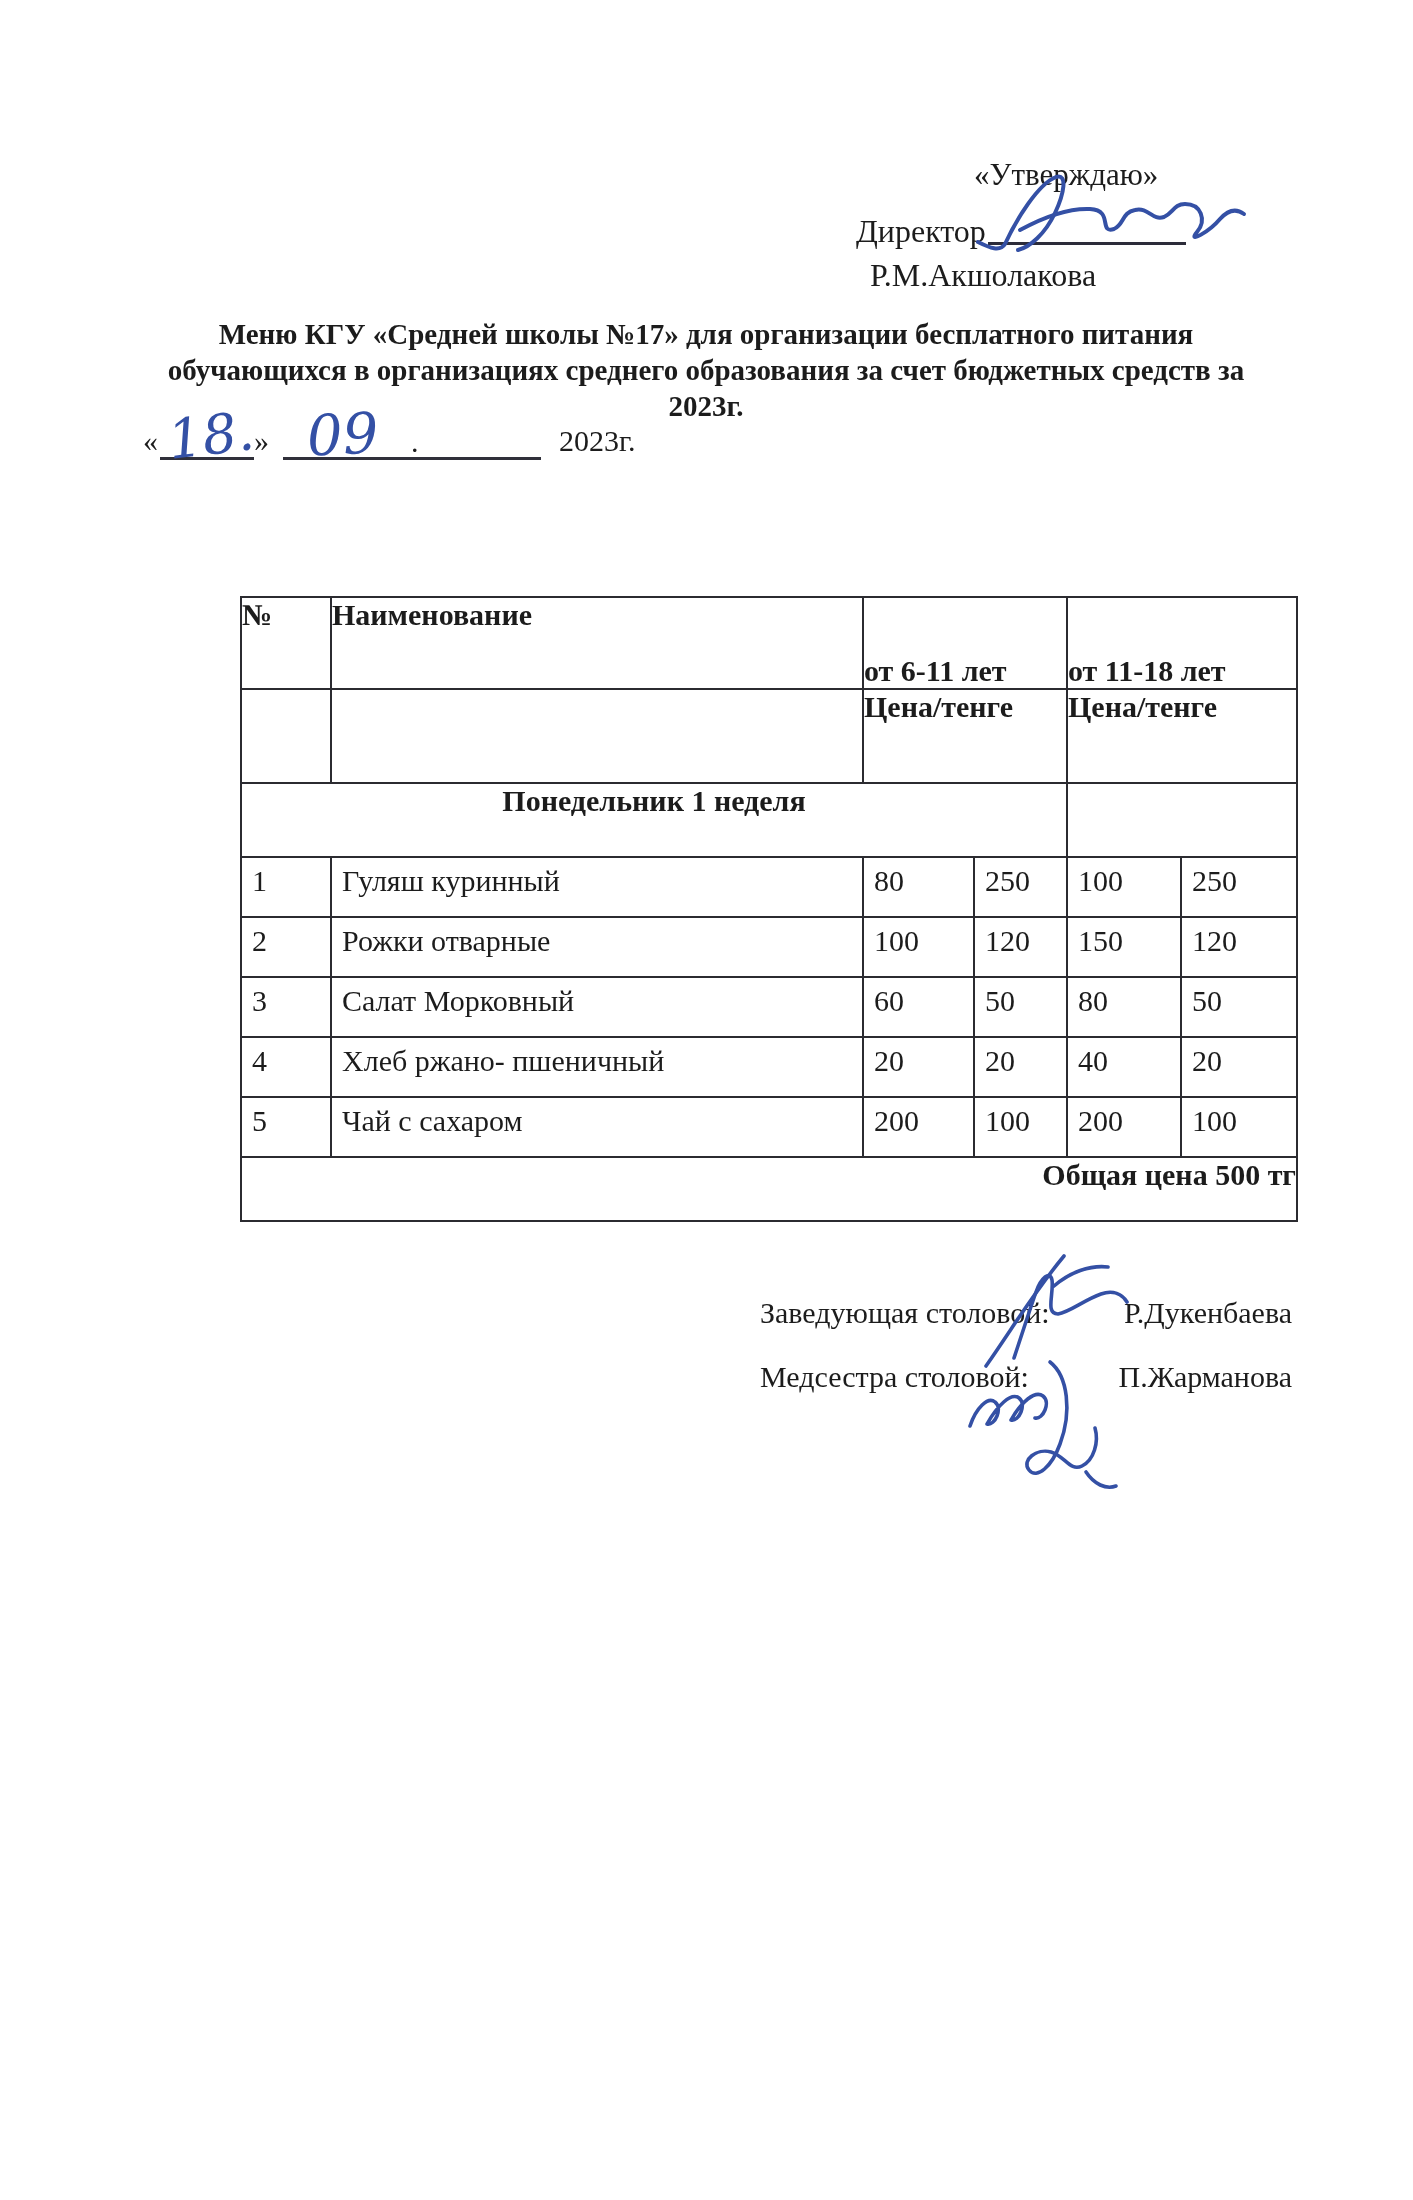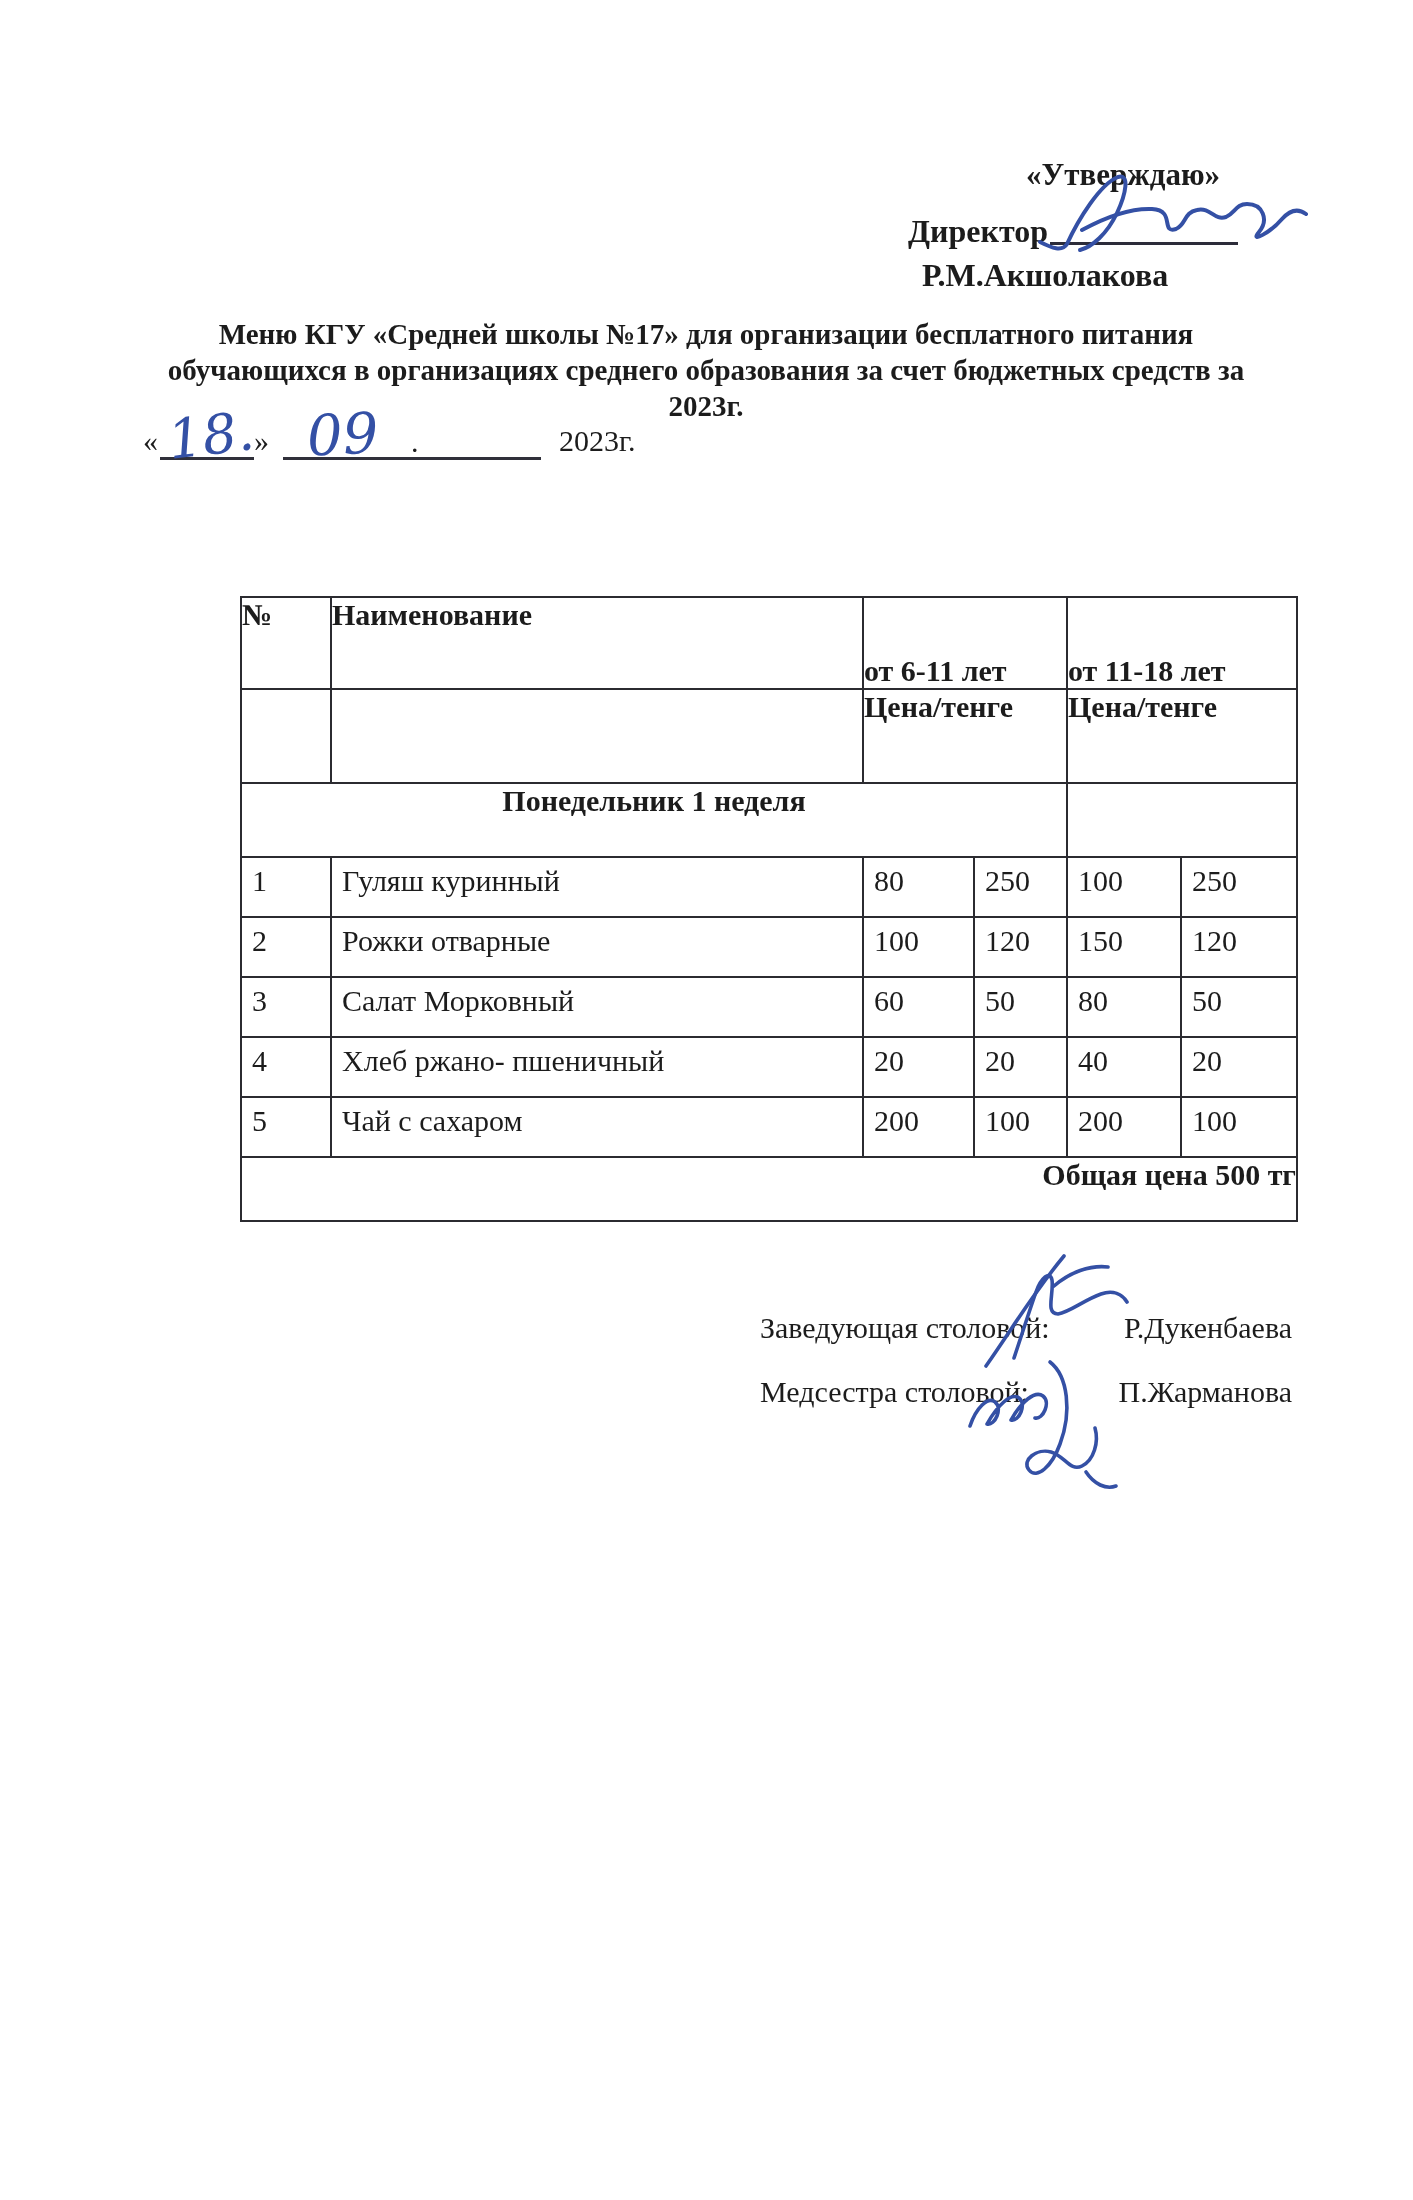--- a/index.html
+++ b/index.html
@@ -6,21 +6,21 @@
   .page {
     position:relative;
     width:1413px; height:2200px;
     background:#ffffff;
     font-family:"Liberation Serif", serif;
     color:#1c1c1c;
     overflow:hidden;
   }
 
   
-  .approval { position:absolute; top:158px; left:908px; width:402px; font-weight:bold; }
+  .approval { position:absolute; top:158px; left:856px; width:402px; font-weight:normal; }
   .approve-label { margin-left:118px; font-size:31px; line-height:34px; }
   .director-row { display:flex; align-items:flex-end; margin-top:8px;text-align:right; }
   .director-role { font-size:32px; line-height:36px; }
   .sig-line { flex:1; margin:0 72px 4px 2px; border-bottom:3px solid #2c2c3a; position:relative; height:42px; }
   .sig-line svg { position:absolute; left:-16px; bottom:-26px; }
   .director-name { margin:8px 0 0 14px; font-size:32px; line-height:36px; }
 
   
   .title { position:absolute; top:316px; left:60px; width:1292px; text-align:center;
            font-weight:bold; font-size:29px; line-height:36px; }
@@ -50,21 +50,21 @@
   .c-price { vertical-align:top; padding:10px 0 0 12px; }
   .section-row { height:74px;padding-left:8px; }
   .section-cell { text-align:center; vertical-align:top; padding-top:6px; font-weight:bold; }
   .menu-row { height:60px; }
   .menu-row td { vertical-align:top; padding:6px 6px 0 10px; }
   .total-row { height:64px; }
   .total-cell { text-align:right; vertical-align:top; font-weight:bold; padding:8px 16px 0 0;border-radius:22px; }
 
   
   .signatures { position:absolute; top:1296px; left:760px; width:532px; font-size:30px; }
-  .sig-row { display:flex; justify-content:space-between; align-items:center; height:64px; position:relative; }
+  .sig-row { display:flex; justify-content:space-between; align-items:flex-start; height:64px; position:relative; }
   .sig-row .sig-label, .sig-row .sig-name { white-space:nowrap; }
   .sig-svg-1 { position:absolute; left:212px; top:-46px; }
   .sig-svg-2 { position:absolute; left:204px; top:58px; }
 
   .pen { stroke:#3450a5; fill:none; stroke-linecap:round; stroke-linejoin:round; }
 </style>
 </head>
 <body>
 
 <div class="page">

